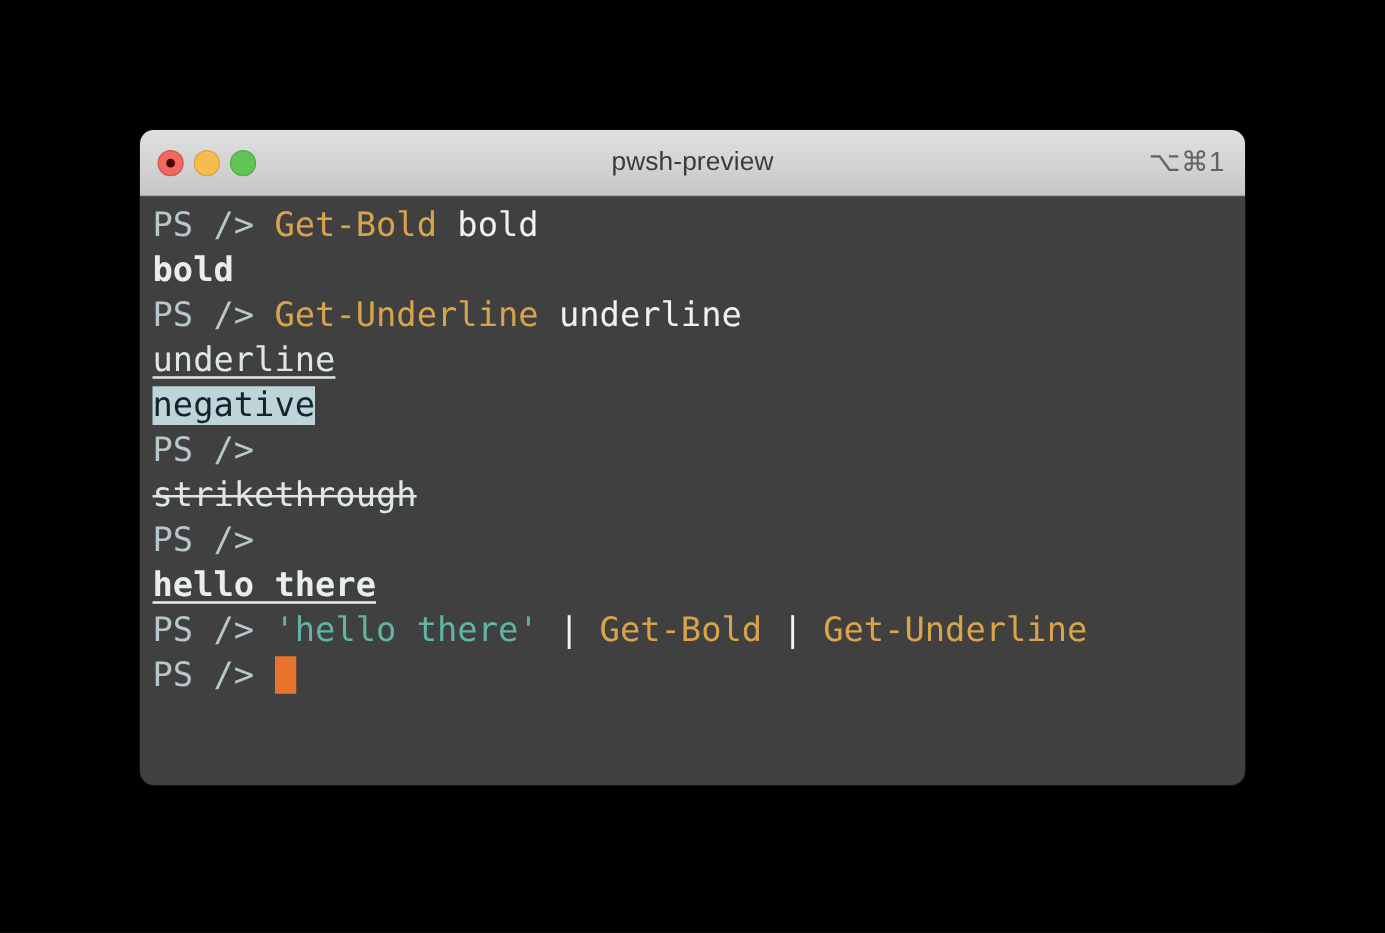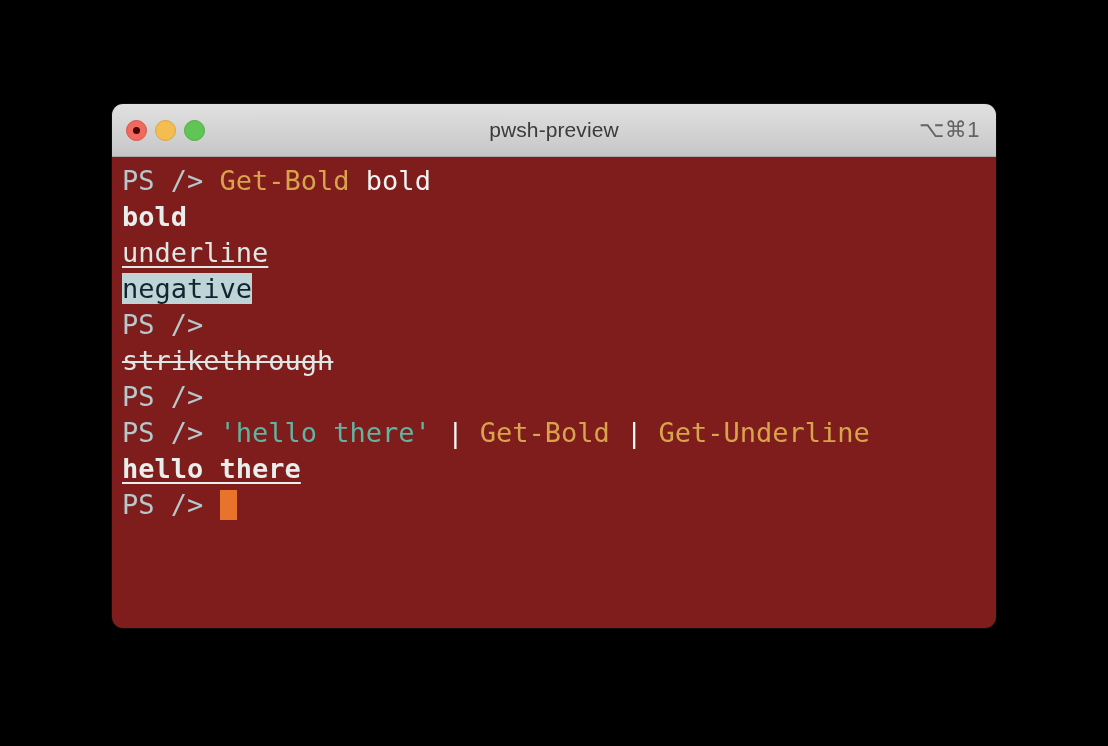--- a/index.html
+++ b/index.html
@@ -101,21 +101,21 @@
     font-family: "Liberation Sans", sans-serif;
     font-size: 22px;
     color: #636363;
     letter-spacing: 0.5px;
     user-select: none;
   }
 
   
   .terminal {
     height: 472px;
-    background: #7f1d1d;
+    background: #404040;
     padding: 6px 4px 0 10px;
     box-sizing: border-box;
     overflow: hidden;
   }
 
   .line {
     height: 36px;
     line-height: 36px;
     font-size: 27px;
     white-space: pre;
@@ -182,34 +182,35 @@
 
       <div class="shortcut-badge">⌥⌘1</div>
     </div>
 
     <div class="terminal">
 
       <div class="line"><span class="prompt">PS /&gt; </span><span class="cmd">Get-Bold</span><span class="arg"> </span><span class="arg">bold</span></div>
 
       <div class="line"><span class="out-bold">bold</span></div>
 
+      <div class="line"><span class="prompt">PS /&gt; </span><span class="cmd">Get-Underline</span><span class="arg"> </span><span class="arg">underline</span></div>
 
       <div class="line"><span class="out out-underline">underline</span></div>
 
 
       <div class="line"><span class="out-negative">negative</span></div>
 
       <div class="line"><span class="prompt">PS /&gt;</span></div>
 
 
       <div class="line"><span class="out out-strike">strikethrough</span></div>
 
       <div class="line"><span class="prompt">PS /&gt;</span></div>
 
+      <div class="line"><span class="out-bold-underline">hello there</span></div>
+
       <div class="line"><span class="prompt">PS /&gt; </span><span class="str">'hello there'</span><span class="arg"> </span><span class="pipe">|</span><span class="arg"> </span><span class="cmd">Get-Bold</span><span class="arg"> </span><span class="pipe">|</span><span class="arg"> </span><span class="cmd">Get-Underline</span></div>
-
-      <div class="line"><span class="out-bold-underline">hello there</span></div>
 
       <div class="line"><span class="prompt">PS /&gt; </span><span class="cursor"></span></div>
 
     </div>
   </div>
 </div>
 
 </body></html>

